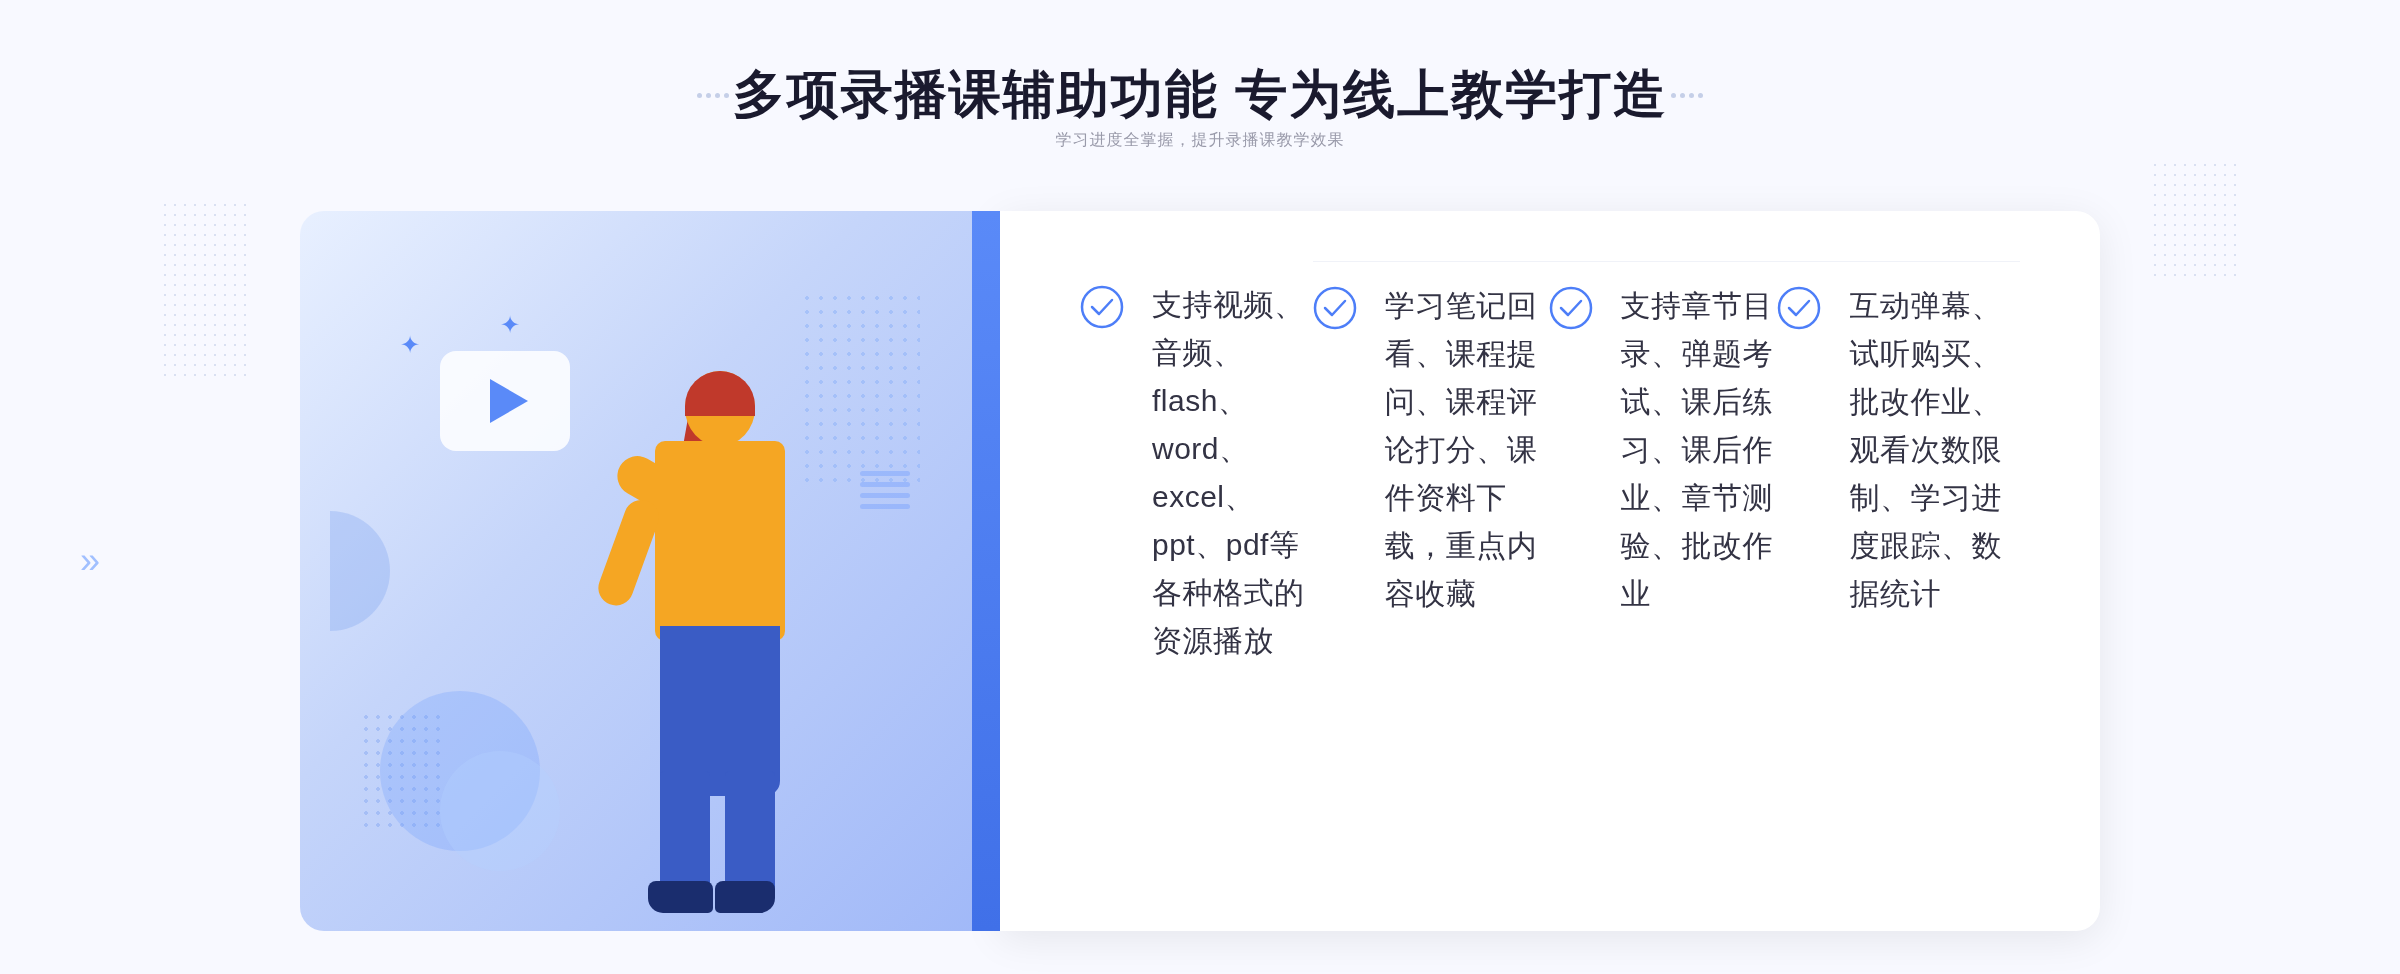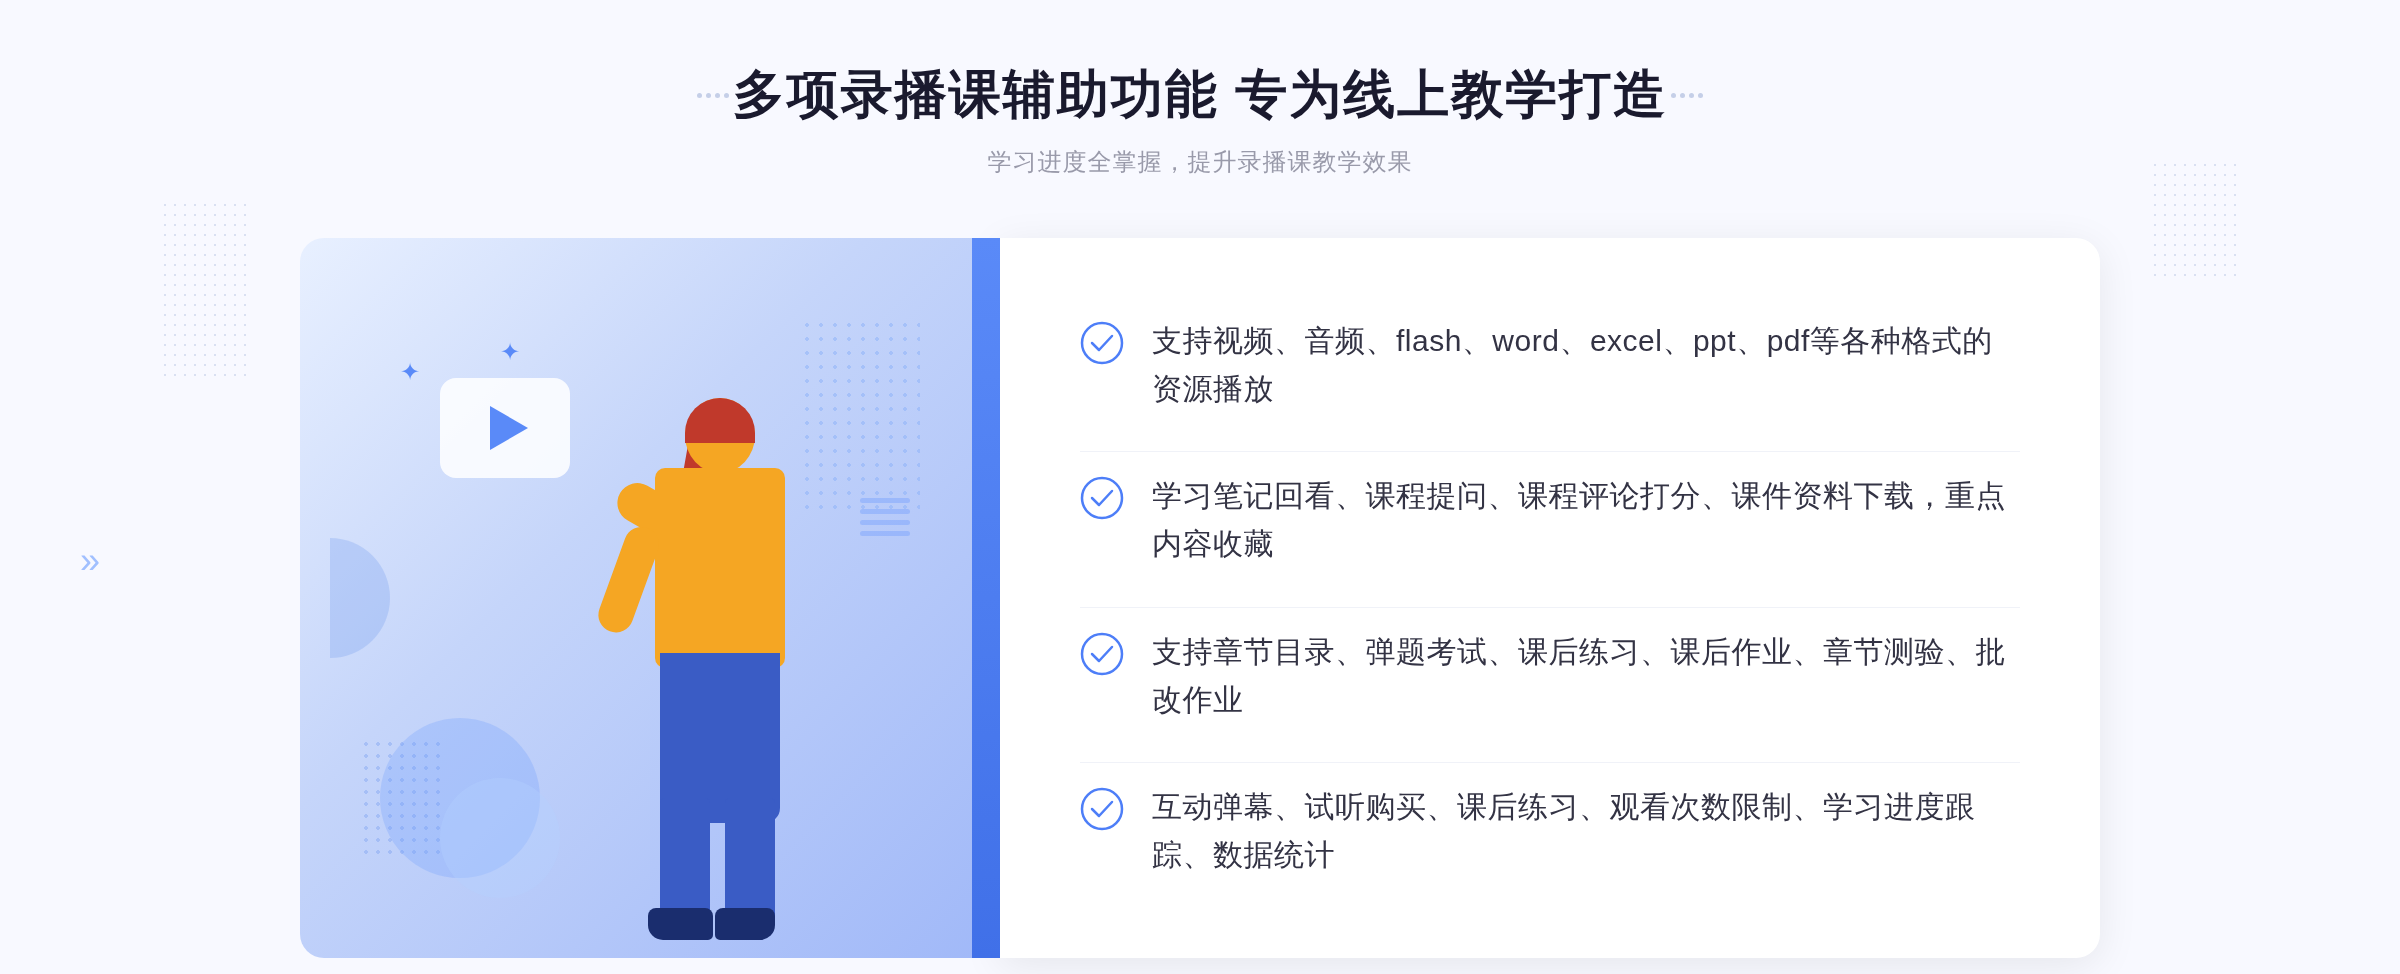--- a/index.html
+++ b/index.html
@@ -92,23 +92,22 @@
     }
 
     .header-title {
       font-size: 52px;
       font-weight: 700;
       color: #1a1a2e;
       letter-spacing: 2px;
     }
 
     .header-subtitle {
-      font-size: 24px;
+      font-size: 16px;
       color: #999aaa;
-      margin-top: 16px;
       letter-spacing: 1px;
     }
 
     
     .main-content {
       display: flex;
       width: 1800px;
       height: 720px;
       gap: 0;
       position: relative;
@@ -381,21 +380,21 @@
       border-radius: 8px 8px 15px 5px;
     }
 
     
     .features-panel {
       flex: 1;
       background: white;
       border-radius: 0 24px 24px 0;
       padding: 50px 80px;
       display: flex;
-      flex-direction: column;
+      flex-direction: row;
       justify-content: space-around;
       box-shadow: 0 8px 40px rgba(0,0,0,0.08);
     }
 
     .feature-item {
       display: flex;
       align-items: flex-start;
       gap: 28px;
       padding: 20px 0;
     }
@@ -539,20 +538,20 @@
         <span class="feature-text">支持章节目录、弹题考试、课后练习、课后作业、章节测验、批改作业</span>
       </div>
 
       <div class="feature-item">
         <div class="check-icon">
           <svg viewBox="0 0 44 44" fill="none" xmlns="http://www.w3.org/2000/svg">
             <circle cx="22" cy="22" r="20" stroke="#4d7ef8" stroke-width="2.5"></circle>
             <path d="M12 22L19 29L32 15" stroke="#4d7ef8" stroke-width="2.5" stroke-linecap="round" stroke-linejoin="round"></path>
           </svg>
         </div>
-        <span class="feature-text">互动弹幕、试听购买、课后练习、观看次数限制、学习进度跟踪、数据统计</span>
+        <span class="feature-text">互动弹幕、试听购买、批改作业、观看次数限制、学习进度跟踪、数据统计</span>
       </div>
 
     </div>
 
   </div>
 
 </div>
 
 </body></html>

